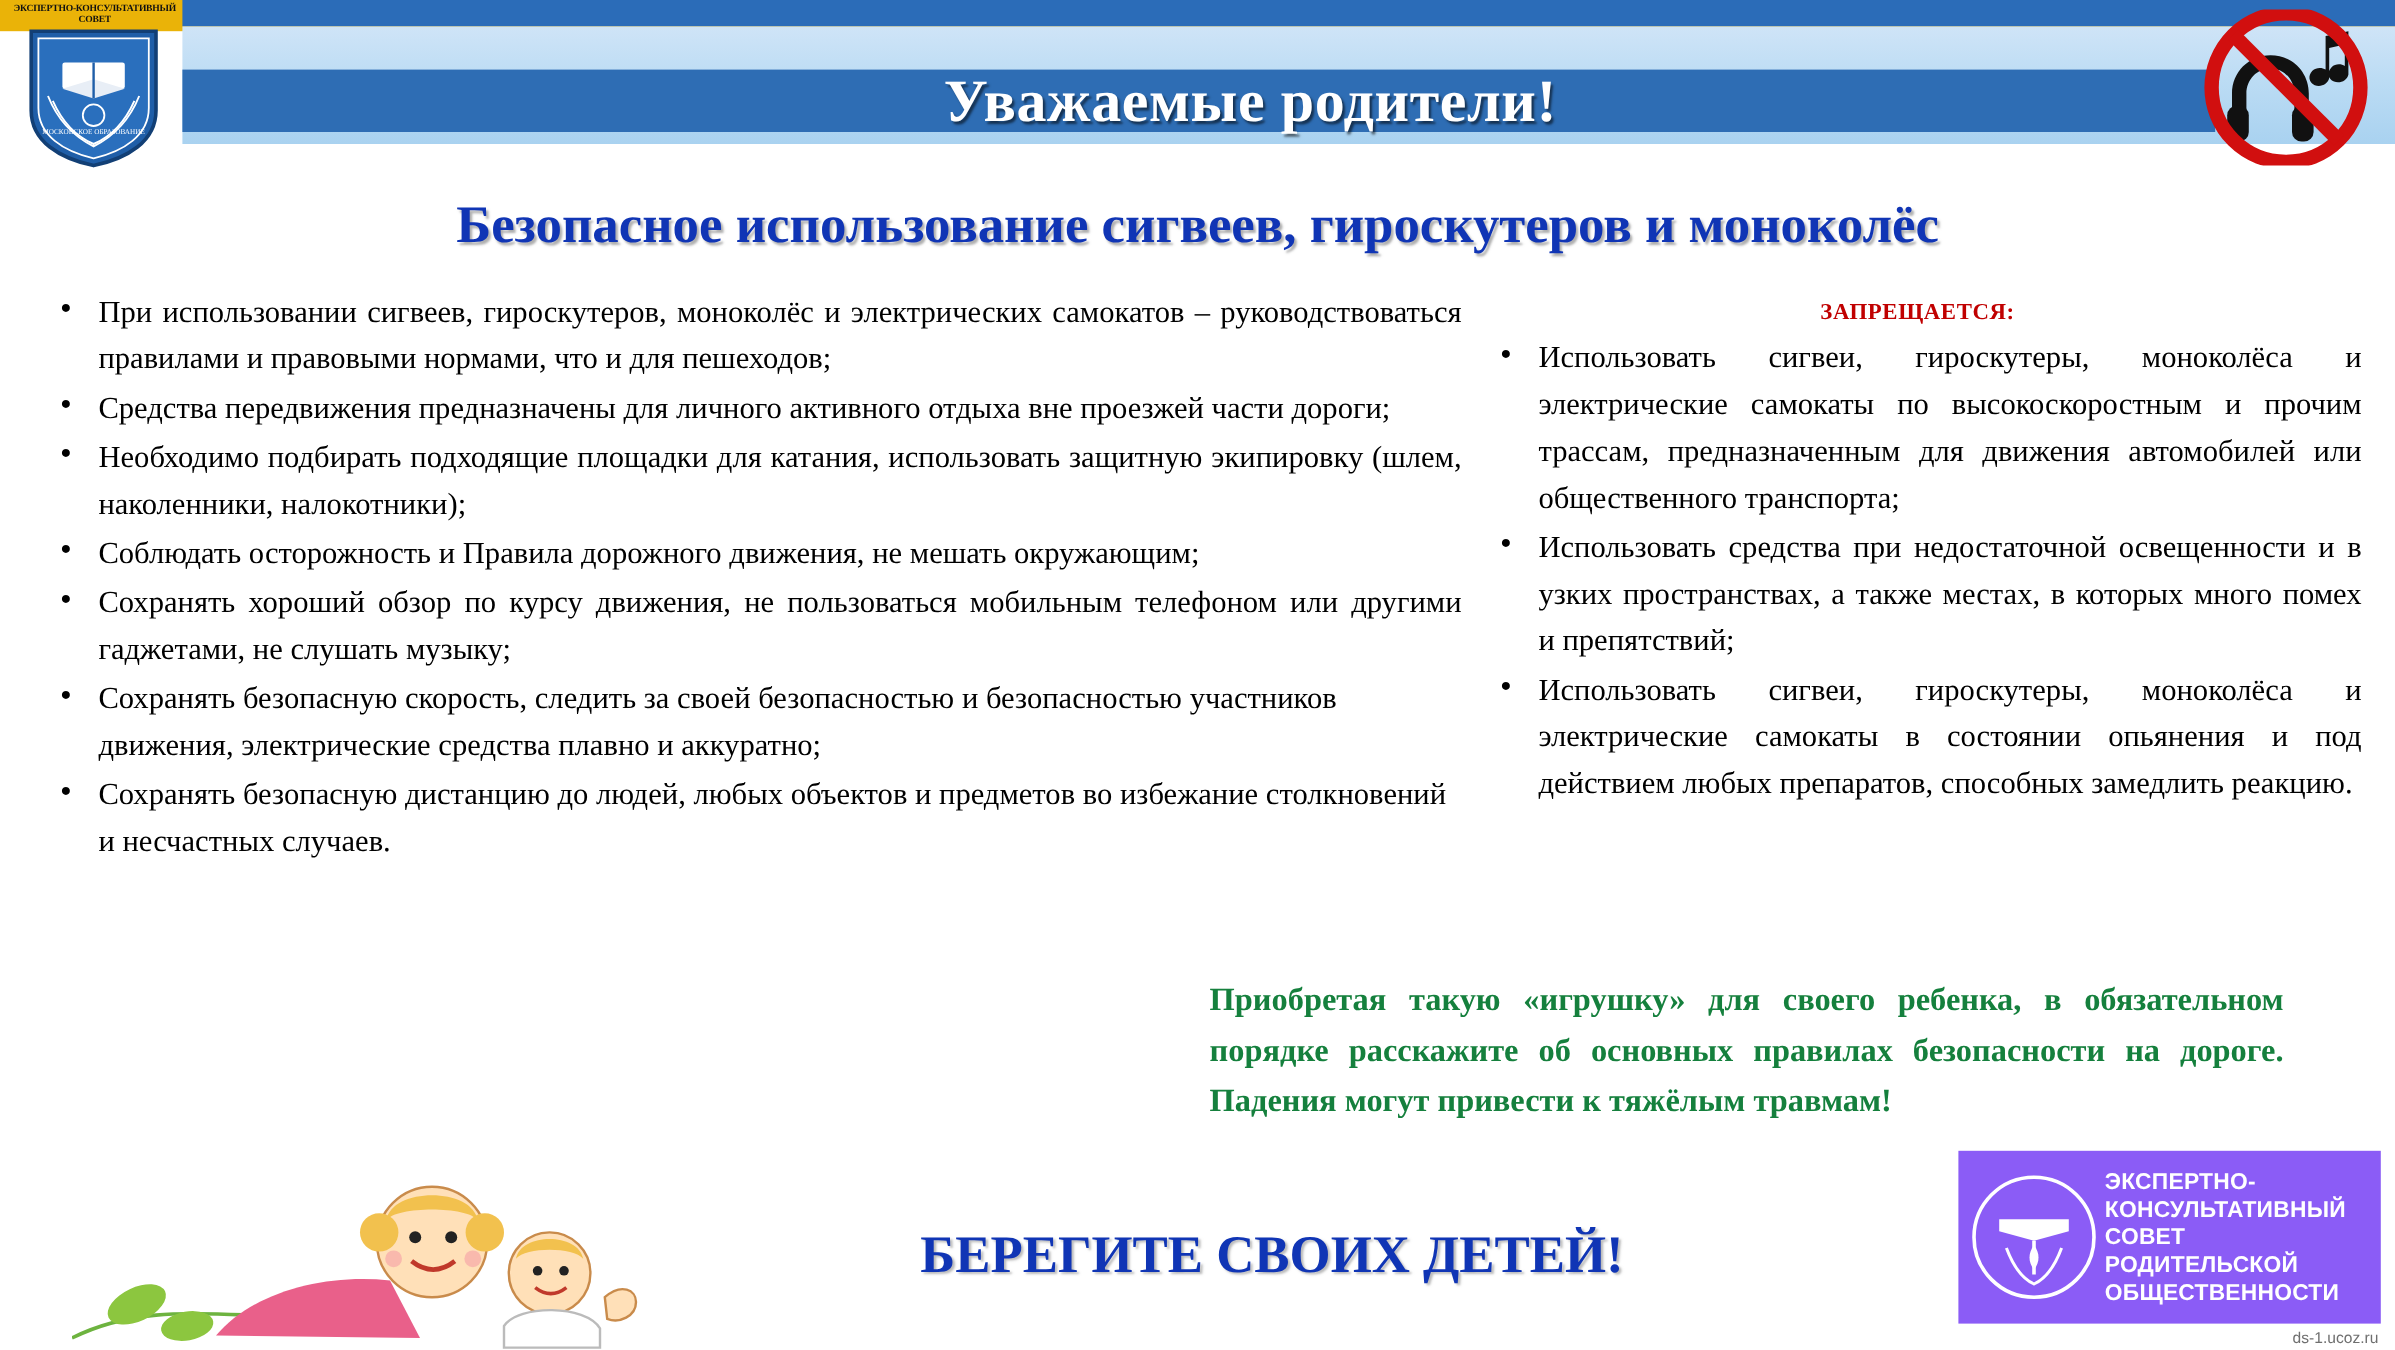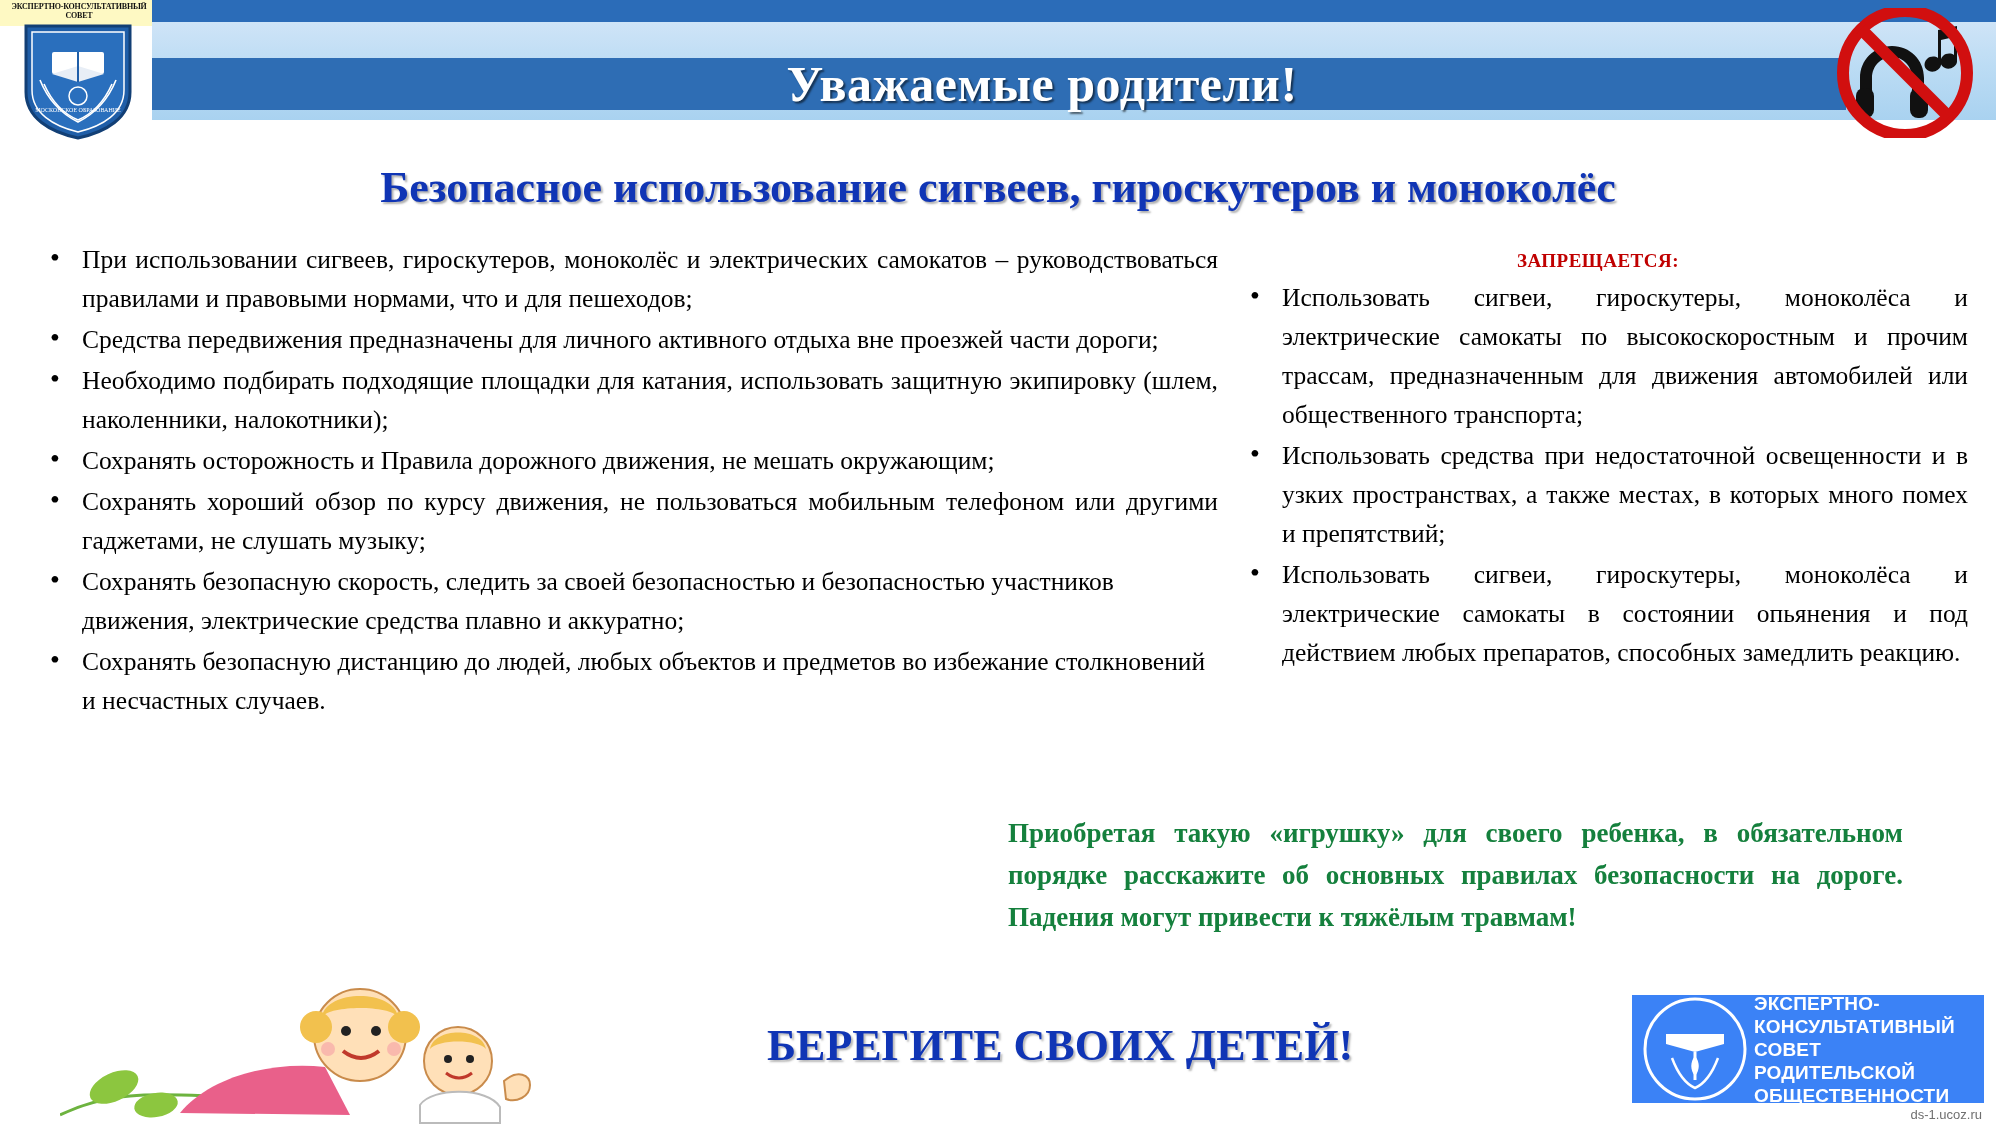--- a/index.html
+++ b/index.html
@@ -13,21 +13,21 @@
     font-family: "Liberation Serif", serif;
     position: relative;
     overflow: hidden;
   }
 
   
   .top-strip {
     position: absolute;
     left: 0; top: 0;
     width: 1996px; height: 26px;
-    background: #fef9c3;
+    background: #eab308;
   }
   .top-strip-blue {
     position: absolute;
     left: 152px; top: 0;
     width: 1844px; height: 22px;
     background: #2b6cb8;
   }
   .org-micro-text {
     position: absolute;
     left: 4px; top: 2px;
@@ -171,22 +171,22 @@
     font-size: 44px;
     font-weight: bold;
     color: #1035b5;
     text-shadow: 2px 2px 2px rgba(130,130,130,0.55);
   }
 
   
   .logo-box {
     position: absolute;
     right: 12px; bottom: 22px;
-    width: 352px; height: 108px;
-    background: #3b82f6;
+    width: 352px; height: 144px;
+    background: #8b5cf6;
     display: flex;
     align-items: center;
     padding-left: 10px;
     box-sizing: border-box;
   }
   .logo-box .logo-mark {
     width: 106px; height: 106px;
     flex: 0 0 106px;
   }
   .logo-box .logo-text {
@@ -258,21 +258,21 @@
   </svg>
 </div>
 
 <div class="main-heading">Безопасное использование сигвеев, гироскутеров и моноколёс</div>
 
 <div class="col-left">
   <ul class="bullets">
     <li>При использовании сигвеев, гироскутеров, моноколёс и электрических самокатов – руководствоваться правилами и правовыми нормами, что и для пешеходов;</li>
     <li>Средства передвижения предназначены для личного  активного отдыха вне проезжей части дороги;</li>
     <li>Необходимо подбирать подходящие площадки для катания, использовать защитную экипировку (шлем, наколенники, налокотники);</li>
-    <li>Сохранять осторожность и Правила дорожного движения, не мешать окружающим;</li>
+    <li>Соблюдать осторожность и Правила дорожного движения, не мешать окружающим;</li>
     <li>Сохранять хороший обзор по курсу движения, не пользоваться мобильным телефоном или другими гаджетами, не слушать музыку;</li>
     <li class="nojustify">Сохранять безопасную скорость, следить за своей  безопасностью и безопасностью участников движения,  электрические   средства плавно и  аккуратно;</li>
     <li class="nojustify">Сохранять безопасную дистанцию до людей, любых объектов  и предметов во избежание столкновений и несчастных случаев.</li>
   </ul>
 </div>
 
 <div class="col-right">
   <div class="right-title">ЗАПРЕЩАЕТСЯ:</div>
   <ul class="bullets">
     <li>Использовать сигвеи, гироскутеры, моноколёса и электрические самокаты по высокоскоростным и прочим трассам, предназначенным для движения автомобилей или общественного транспорта;</li>

